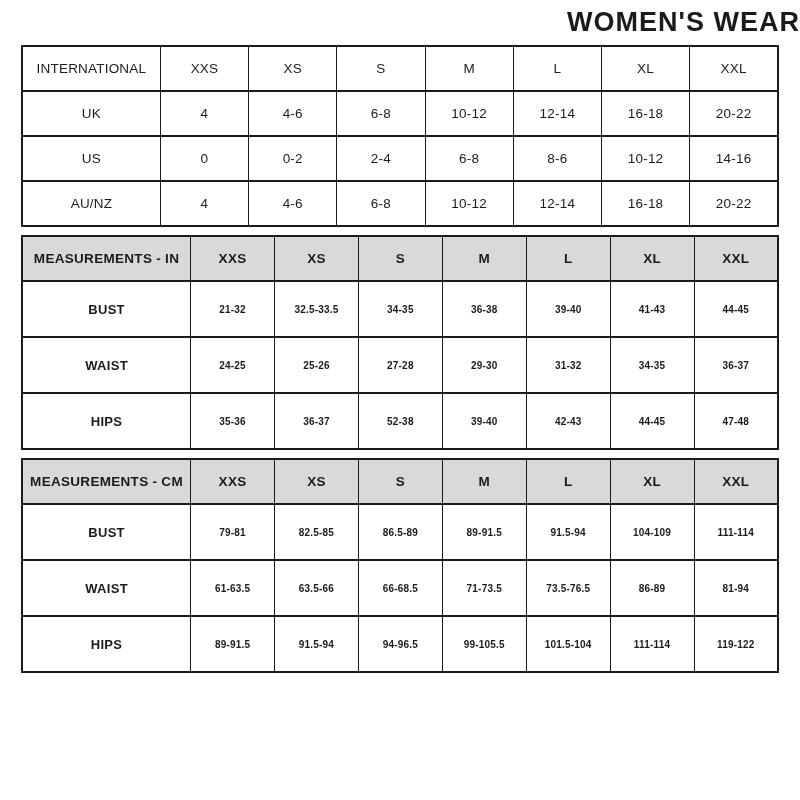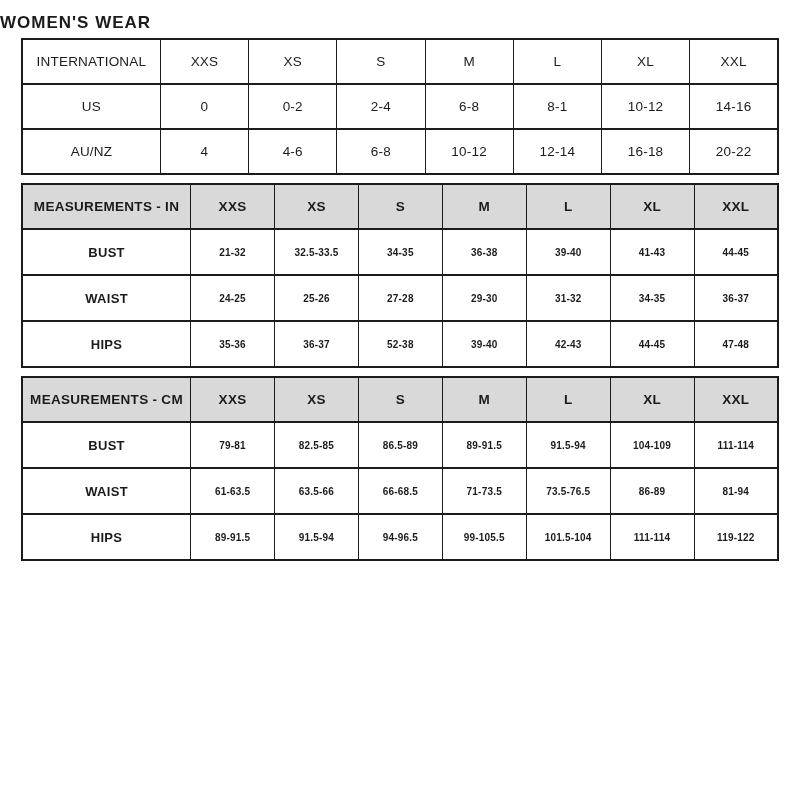--- a/index.html
+++ b/index.html
@@ -15,23 +15,23 @@
     font-family: "Liberation Sans", "DejaVu Sans", sans-serif;
     color: var(--text);
   }
   .page {
     width: 800px;
     height: 800px;
     background: var(--background);
     overflow: hidden;
   }
   .page-title {
-    margin: 9px 0 2px 0;
-    text-align: left;
-    font-size: 17px;
+    margin: 9px 0 9px 0;
+    text-align: right;
+    font-size: 27px;
     line-height: 27px;
     font-weight: bold;
     letter-spacing: 1px;
     color: var(--text);
   }
   table {
     width: 758px;
     margin: 0 auto 8px auto;
     border-collapse: collapse;
     table-layout: fixed;
@@ -65,21 +65,21 @@
     margin-left: 32px;
   }
   
   .t23 .cols { height: 45px; }
   .t23 .cols td {
     background: var(--header-bg);
     font-weight: bold;
     font-size: 13.5px;
     letter-spacing: 0.3px;
   }
-  .t23 .data-row { height: 46px; }
+  .t23 .data-row { height: 56px; }
   .t23 .row-label {
     font-weight: bold;
     font-size: 13px;
     letter-spacing: 0.3px;
   }
   .t23 .value-cell {
     font-weight: bold;
     font-size: 10px;
     letter-spacing: 0.2px;
   }
@@ -109,26 +109,36 @@
           <td class="size-cell">XS</td>
           <td class="size-cell">S</td>
           <td class="size-cell">M</td>
           <td class="size-cell">L</td>
           <td class="size-cell">XL</td>
           <td class="size-cell">XXL</td>
         </tr>
     </thead>
     <tbody>
         <tr class="data-row">
+          <td class="row-label">UK</td>
+          <td class="value-cell">4</td>
+          <td class="value-cell">4-6</td>
+          <td class="value-cell">6-8</td>
+          <td class="value-cell">10-12</td>
+          <td class="value-cell">12-14</td>
+          <td class="value-cell">16-18</td>
+          <td class="value-cell">20-22</td>
+        </tr>
+        <tr class="data-row">
           <td class="row-label">US</td>
           <td class="value-cell">0</td>
           <td class="value-cell">0-2</td>
           <td class="value-cell">2-4</td>
           <td class="value-cell">6-8</td>
-          <td class="value-cell">8-1</td>
+          <td class="value-cell">8-6</td>
           <td class="value-cell">10-12</td>
           <td class="value-cell">14-16</td>
         </tr>
         <tr class="data-row">
           <td class="row-label">AU/NZ</td>
           <td class="value-cell">4</td>
           <td class="value-cell">4-6</td>
           <td class="value-cell">6-8</td>
           <td class="value-cell">10-12</td>
           <td class="value-cell">12-14</td>

